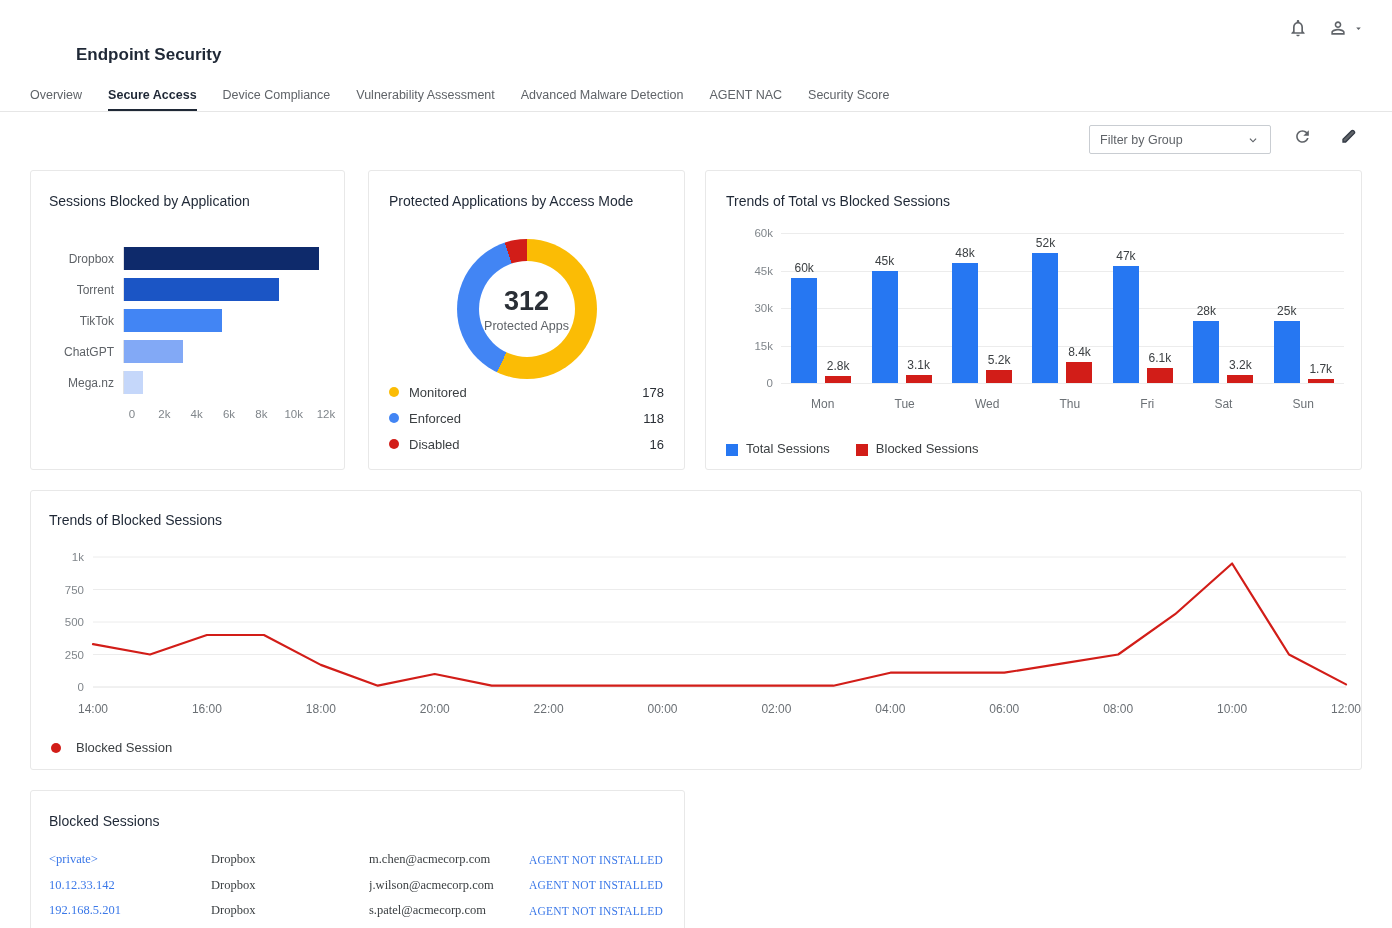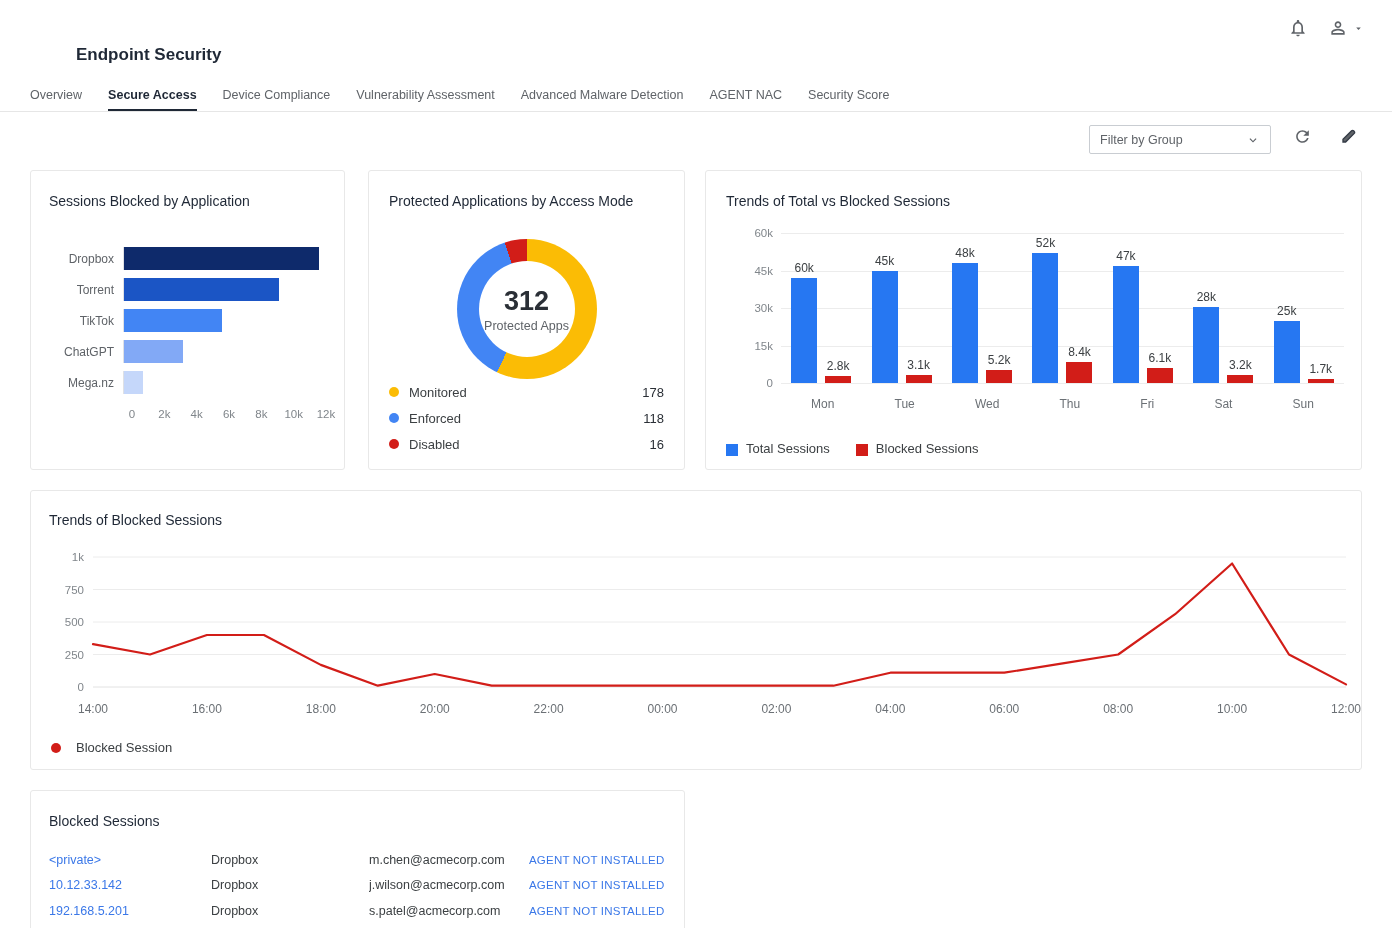--- a/index.html
+++ b/index.html
@@ -72,21 +72,21 @@
 
   
   #card-line .card-title { position:absolute; left:18px; top:21px; }
   #line-svg-holder { position:absolute; left:0; top:0; width:1332px; height:240px; }
   .lline-legend { position:absolute; left:20px; bottom:14px; display:flex; align-items:center; gap:15px;
     font-size:13px; color:#3c4043; }
   .lg-dot { width:10px; height:10px; border-radius:50%; }
 
   
   .tbl { margin-top:18px; }
-  .tbl-row { display:grid; grid-template-columns:162px 158px 160px 1fr; align-items:center; height:25.5px; }
+  .tbl-row { display:grid; grid-template-columns:162px 158px 160px 1fr; align-items:center; height:25.5px;font-family:Liberation Serif, serif; }
   .tbl-row .c { font-size:12.5px; color:#3c4043; overflow:hidden; white-space:nowrap; }
   .tbl-row .link { color:#3b78e8; cursor:pointer; }
   .tbl-row .status { color:#3b78e8; font-size:11.5px; font-weight:500; letter-spacing:.2px; cursor:pointer; }
 </style>
 </head>
 <body>
 
 <div class="page">
 
   <div class="hdr-icons">
@@ -265,21 +265,21 @@
             <div class="gbarwrap" style="height: 117.5px;">
               <span class="gval">47k</span>
               <div class="gbar" style="height: 100%; background: rgb(38, 119, 242);"></div>
             </div>
             <div class="gbarwrap" style="height: 15.25px;">
               <span class="gval">6.1k</span>
               <div class="gbar" style="height: 100%; background: rgb(210, 29, 24);"></div>
             </div>
           </div>
           <div class="ggroup">
-            <div class="gbarwrap" style="height: 76px;">
+            <div class="gbarwrap" style="height: 62px;">
               <span class="gval">28k</span>
               <div class="gbar" style="height: 100%; background: rgb(38, 119, 242);"></div>
             </div>
             <div class="gbarwrap" style="height: 8px;">
               <span class="gval">3.2k</span>
               <div class="gbar" style="height: 100%; background: rgb(210, 29, 24);"></div>
             </div>
           </div>
           <div class="ggroup">
             <div class="gbarwrap" style="height: 62.5px;">

